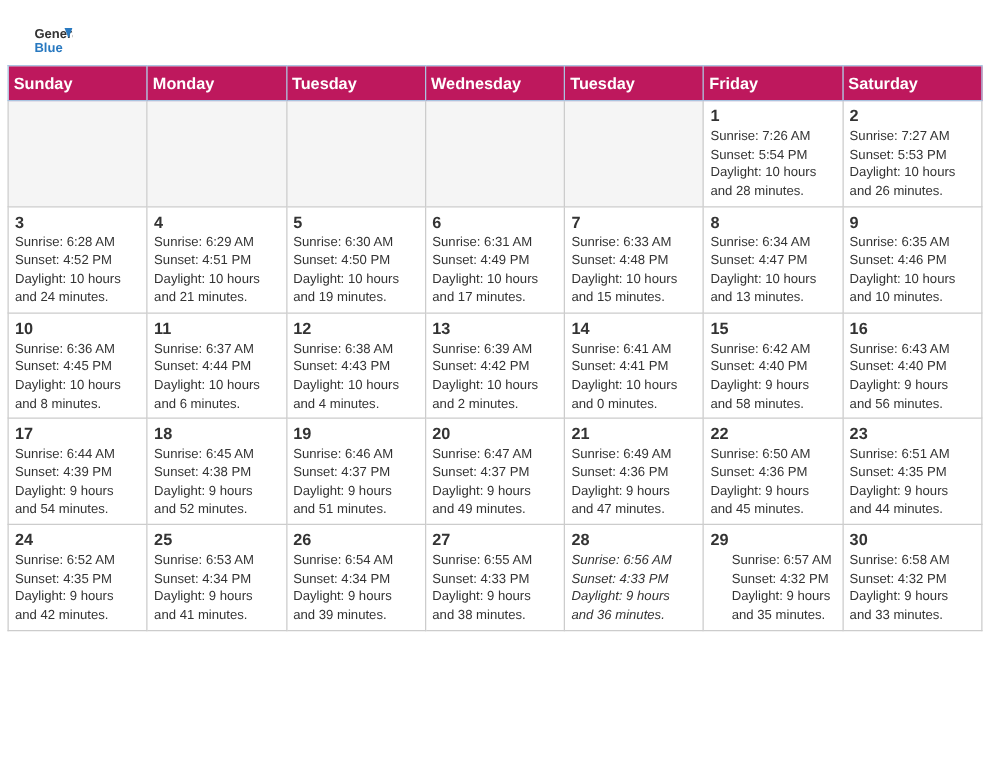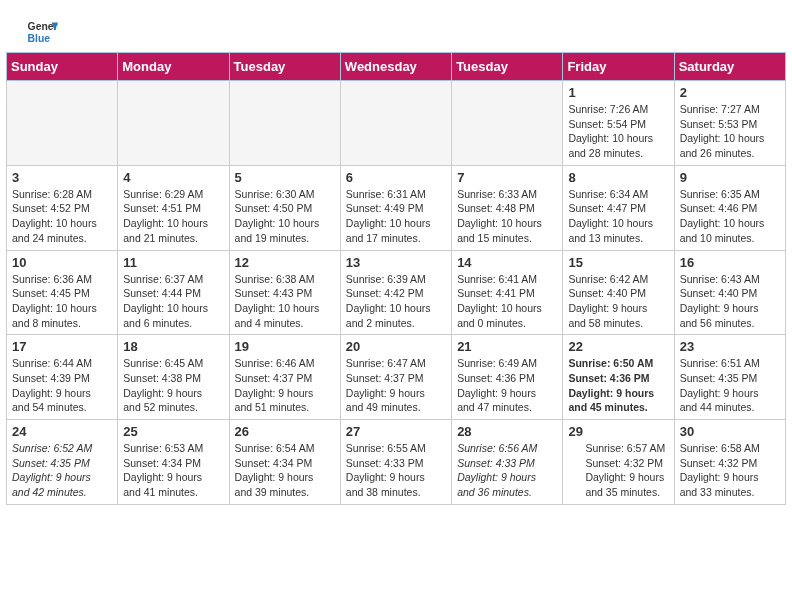--- a/index.html
+++ b/index.html
@@ -263,37 +263,37 @@
           </td>
           <td>
             <span class="day-num">21</span>
             <div class="day-info" style="white-space: pre-line;">Sunrise: 6:49 AM
 Sunset: 4:36 PM
 Daylight: 9 hours
 and 47 minutes.</div>
           </td>
           <td>
             <span class="day-num">22</span>
-            <div class="day-info" style="white-space: pre-line; font-weight: bold;">Sunrise: 6:50 AM
+            <div class="day-info" style="white-space: pre-line;">Sunrise: 6:50 AM
 Sunset: 4:36 PM
 Daylight: 9 hours
 and 45 minutes.</div>
           </td>
           <td>
             <span class="day-num">23</span>
             <div class="day-info" style="white-space: pre-line;">Sunrise: 6:51 AM
 Sunset: 4:35 PM
 Daylight: 9 hours
 and 44 minutes.</div>
           </td>
         </tr>
         <tr>
           <td>
             <span class="day-num">24</span>
-            <div class="day-info" style="white-space: pre-line; font-style: italic;">Sunrise: 6:52 AM
+            <div class="day-info" style="white-space: pre-line;">Sunrise: 6:52 AM
 Sunset: 4:35 PM
 Daylight: 9 hours
 and 42 minutes.</div>
           </td>
           <td>
             <span class="day-num">25</span>
             <div class="day-info" style="white-space: pre-line;">Sunrise: 6:53 AM
 Sunset: 4:34 PM
 Daylight: 9 hours
 and 41 minutes.</div>

